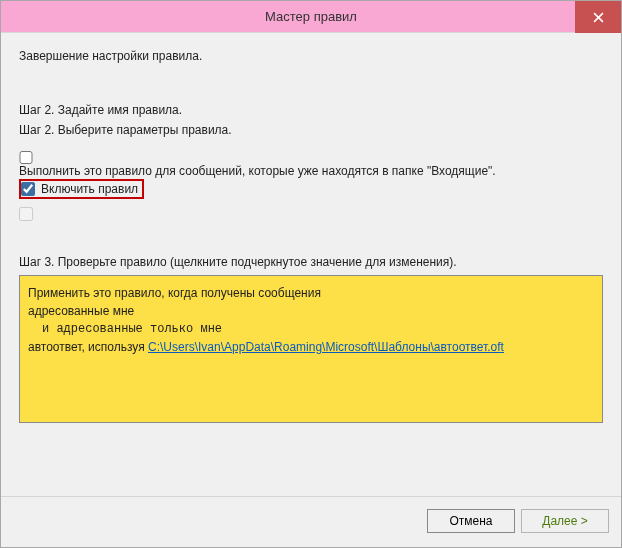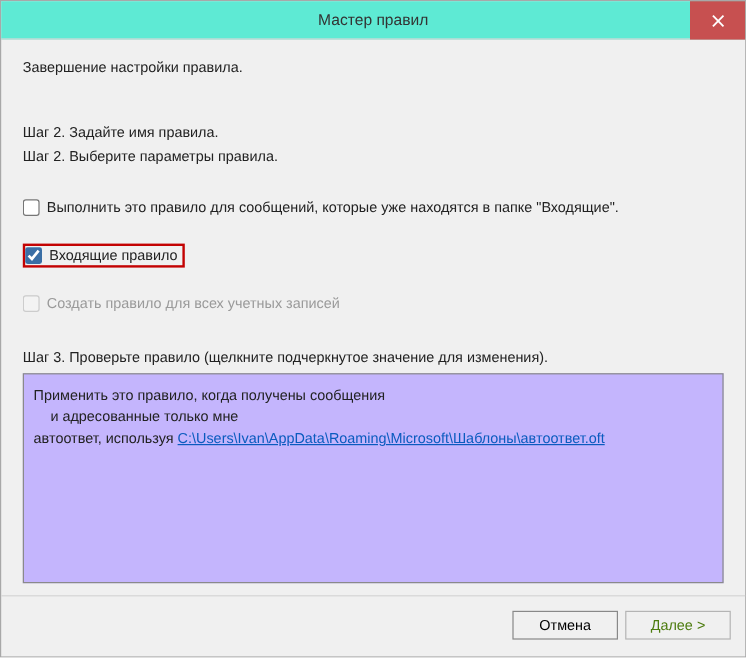--- a/index.html
+++ b/index.html
@@ -1,46 +1,46 @@
 <!DOCTYPE html>
 <html><head>
   <meta charset="utf-8">
   <style>
     * { box-sizing: border-box; margin: 0; padding: 0; }
     html, body { width: 622px; height: 548px; font-family: "Segoe UI", Tahoma, sans-serif; font-size: 12px; color: #222; }
     body { background: #fff; }
 
     .window { width: 622px; height: 548px; border: 1px solid #a8a8a8; position: relative; display: flex; flex-direction: column; background: #f0f0f0; }
 
-    .titlebar { height: 32px; background: #5eead4; border-bottom: 1px solid #d8d8d8; display: flex; align-items: center; position: relative; }
+    .titlebar { height: 32px; background: #f9a8d4; border-bottom: 1px solid #d8d8d8; display: flex; align-items: center; position: relative; }
     .titlebar .title { width: 100%; text-align: center; font-size: 13px; color: #333; }
     .close-btn { position: absolute; right: 0; top: 0; width: 46px; height: 32px; background: #c75050; display: flex; align-items: center; justify-content: center; cursor: pointer; }
     .close-btn svg { width: 11px; height: 11px; }
 
     .content { flex: 1; padding: 16px 18px 0 18px; display: flex; flex-direction: column; }
 
     .intro { margin-bottom: 40px; color: #222; }
 
     .step-label { margin-bottom: 6px; color: #222; }
 
     .name-input-wrap { position: relative; margin-bottom: 28px; }
     .name-input { width: 100%; height: 22px; border: 1px solid #8a8a8a; padding: 2px 5px; font-family: inherit; font-size: 12px; background: #fff; }
     .name-underline { position: absolute; left: -1px; right: -1px; bottom: -2px; height: 3px; background: #c30202; }
 
     .params { margin-bottom: 28px; }
-    .param-row { display: flex; align-items: center; height: 20px; margin-top: 20px; }
+    .param-row { display: flex; align-items: flex-start; height: 20px; margin-top: 8px; flex-direction: column; }
     .param-row input[type=checkbox] { width: 14px; height: 14px; margin-right: 6px; accent-color: #3a6ea5; }
     .param-row label { cursor: pointer; }
     .param-row.disabled label { color: #9a9a9a; cursor: default; }
     .param-row.disabled input[type=checkbox] { cursor: default; }
     .highlight { display: inline-flex; align-items: center; border: 2px solid #c30202; padding: 0 4px 0 0; height: 20px; }
 
-    .desc-box { border: 1px solid #8a8a8a; background: #c4b5fd; padding: 8px 8px; line-height: 1.5; height: 175px; margin-bottom: 10px; }
+    .desc-box { border: 1px solid #8a8a8a; background: #fde047; padding: 8px 8px; line-height: 1.5; height: 148px; margin-bottom: 10px; }
     .desc-line { white-space: pre; }
-    .desc-indent { padding-left: 14px; }
+    .desc-indent { padding-left: 14px; font-family: Liberation Mono, monospace; }
     .link { color: #0a5bbf; text-decoration: underline; cursor: pointer; }
 
     .button-bar { margin-top: auto; padding: 12px 12px 14px 0; display: flex; justify-content: flex-end; gap: 6px; border-top: 1px solid #d5d5d5; }
     .btn { min-width: 88px; height: 24px; border: 1px solid #888; background: #f0f0f0; font-family: inherit; font-size: 12px; padding: 0 12px; cursor: pointer; }
     .btn:disabled { color: #4d7c0f; border-color: #b4b4b4; cursor: default; }
     .btn.default { border: 1px solid #3a6ea5; box-shadow: 0 0 0 1px #7fb1e7 inset; }
   </style>
 </head>
 <body>
 
@@ -63,32 +63,32 @@
 
     <div class="step-label">Шаг 2. Выберите параметры правила.</div>
     <div class="params">
       <div class="param-row">
         <input type="checkbox" id="cb1" style="">
         <label for="cb1">Выполнить это правило для сообщений, которые уже находятся в папке "Входящие".</label>
       </div>
       <div class="param-row">
         <span class="highlight">
           <input type="checkbox" id="cb2" checked="" style="">
-          <label for="cb2">Входящие правило</label>
+          <label for="cb2">Включить правил</label>
         </span>
       </div>
       <div class="param-row disabled">
         <input type="checkbox" id="cb3" disabled="" style="">
-        <label for="cb3">Создать правило для всех учетных записей</label>
       </div>
     </div>
 
     <div class="step-label">Шаг 3. Проверьте правило (щелкните подчеркнутое значение для изменения).</div>
     <div class="desc-box">
       <div class="desc-line">Применить это правило, когда получены сообщения</div>
+      <div class="desc-line">адресованные мне</div>
       <div class="desc-line desc-indent">и адресованные только мне</div>
       <div class="desc-line"><span>автоответ, используя </span><span class="link">C:\Users\Ivan\AppData\Roaming\Microsoft\Шаблоны\автоответ.oft</span></div>
     </div>
 
   </div>
 
   <div class="button-bar">
     <button class="btn">Отмена</button>
     <button class="btn" disabled="">Далее &gt;</button>
   </div>

